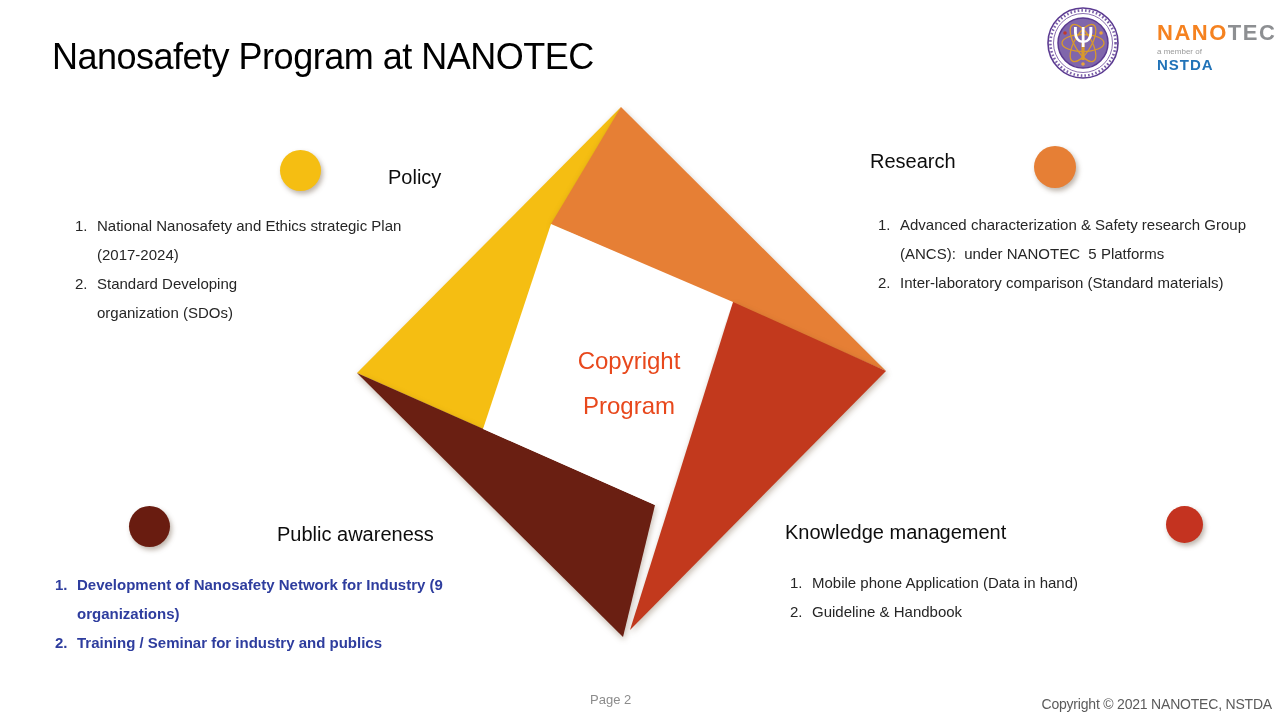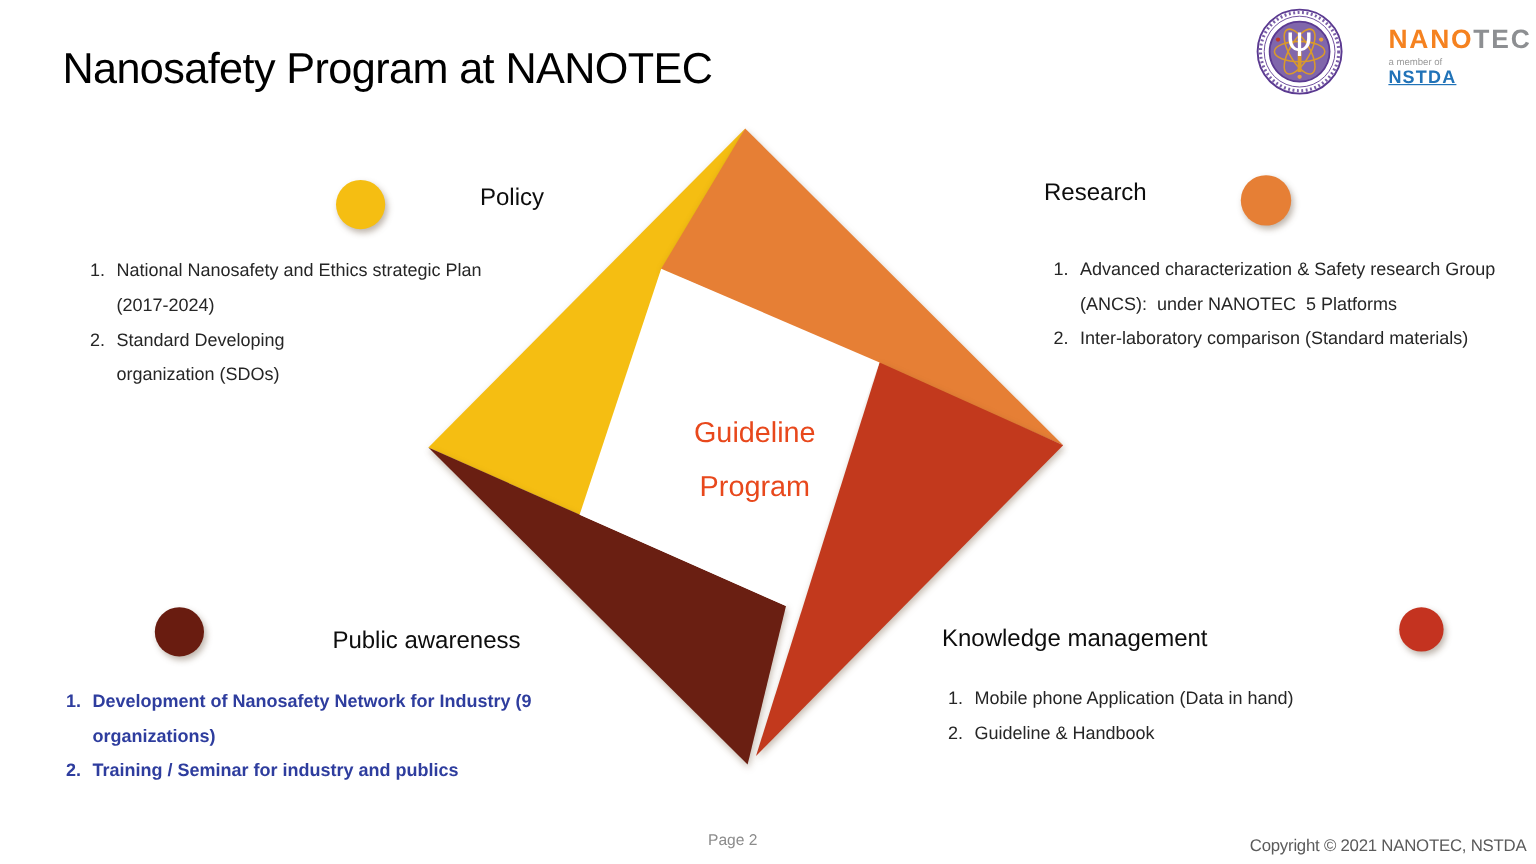--- a/index.html
+++ b/index.html
@@ -11,37 +11,37 @@
 
   
   .seal{position:absolute;left:1045px;top:5px;width:76px;height:76px;}
   .wordmark{position:absolute;left:1130px;top:20px;width:142px;margin-left:27px;}
   .wm-row{position:relative;font-size:22px;font-weight:700;letter-spacing:1.5px;line-height:26px;white-space:nowrap;}
   .wm-nano{color:#F58220;}
   .wm-tec{color:#8D8F92;}
   .wm-arrow{position:absolute;right:-16px;top:-12px;width:26px;height:26px;}
   .wm-member{display:flex;justify-content:flex-end;align-items:baseline;margin-top:1px;padding-right:2px;flex-direction:column;}
   .wm-member-text{font-size:8px;color:#9A9A9A;margin-right:4px;}
-  .wm-nstda{font-size:15px;font-weight:700;color:#2173B8;letter-spacing:1px;text-decoration:underline;}
+  .wm-nstda{font-size:15px;font-weight:700;color:#2173B8;letter-spacing:1px;}
 
   
   .pinwheel{position:absolute;left:0;top:0;}
   .pinwheel polygon.tri{filter:drop-shadow(1px 3px 3px rgba(90,60,30,.35));}
   .center-line{position:absolute;left:519px;width:220px;text-align:center;
                font-size:24px;color:#E8481C;}
 
   
   .circle{position:absolute;border-radius:50%;box-shadow:2px 3px 5px rgba(110,90,70,.45);}
   #circle-policy{left:280px;top:150px;width:41px;height:41px;background:#F5BE12;}
   #circle-research{left:1034px;top:146px;width:42px;height:42px;background:#E67F35;}
   #circle-pa{left:129px;top:506px;width:41px;height:41px;background:#691C10;}
   #circle-km{left:1166px;top:506px;width:37px;height:37px;background:#C43320;}
 
   .heading{position:absolute;font-size:20px;color:#0d0d0d;}
-  #h-policy{left:388px;top:154px;margin-left:12px;}
+  #h-policy{left:388px;top:166px;}
   #h-research{left:870px;top:150px;}
   #h-pa{left:277px;top:523px;}
   #h-km{left:785px;top:521px;}
 
   .list{position:absolute;font-size:15px;color:#262626;}
   #list-policy{left:75px;top:211px;}
   #list-research{left:878px;top:210px;}
   #list-pa{left:55px;top:570px;color:#2E3D9E;font-weight:700;}
   #list-km{left:790px;top:568px;}
   .li{display:flex;}
@@ -91,21 +91,21 @@
     </div>
   </div>
 
   <svg class="pinwheel" width="1280" height="720" viewBox="0 0 1280 720" aria-hidden="true">
     <polygon class="tri" points="357,373 621,107 483,429" fill="#F5BE12"></polygon>
     <polygon class="tri" points="621,107 886,371 551,224" fill="#E67F35"></polygon>
     <polygon class="tri" points="886,371 630,630 733,302" fill="#C2391D"></polygon>
     <polygon class="tri" points="623,637 357,373 655,505" fill="#6A1F12"></polygon>
     <polygon points="551,224 733,302 655,505 483,429" fill="#ffffff"></polygon>
   </svg>
-  <div class="center-line" style="top:347px">Guideline</div>
+  <div class="center-line" style="top:347px">Copyright</div>
   <div class="center-line" style="top:392px">Program</div>
 
   <div class="circle" id="circle-policy"></div>
   <div class="heading" id="h-policy">Policy</div>
   <div class="list" id="list-policy">
     <div class="li">
       <span class="num">1.</span>
       <span class="txt">National Nanosafety and Ethics strategic Plan</span>
     </div>
     <div class="li">

